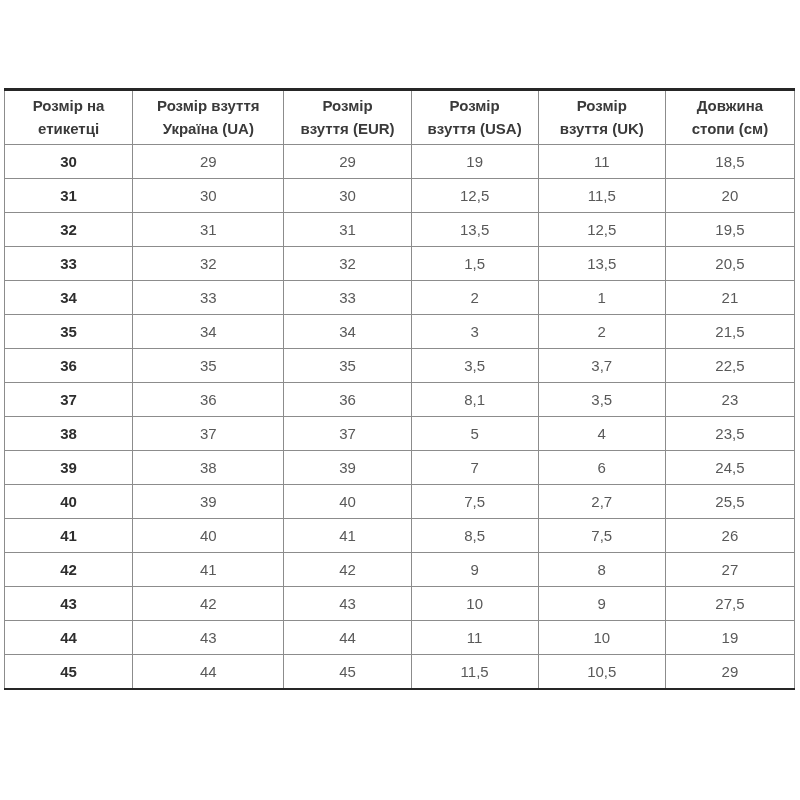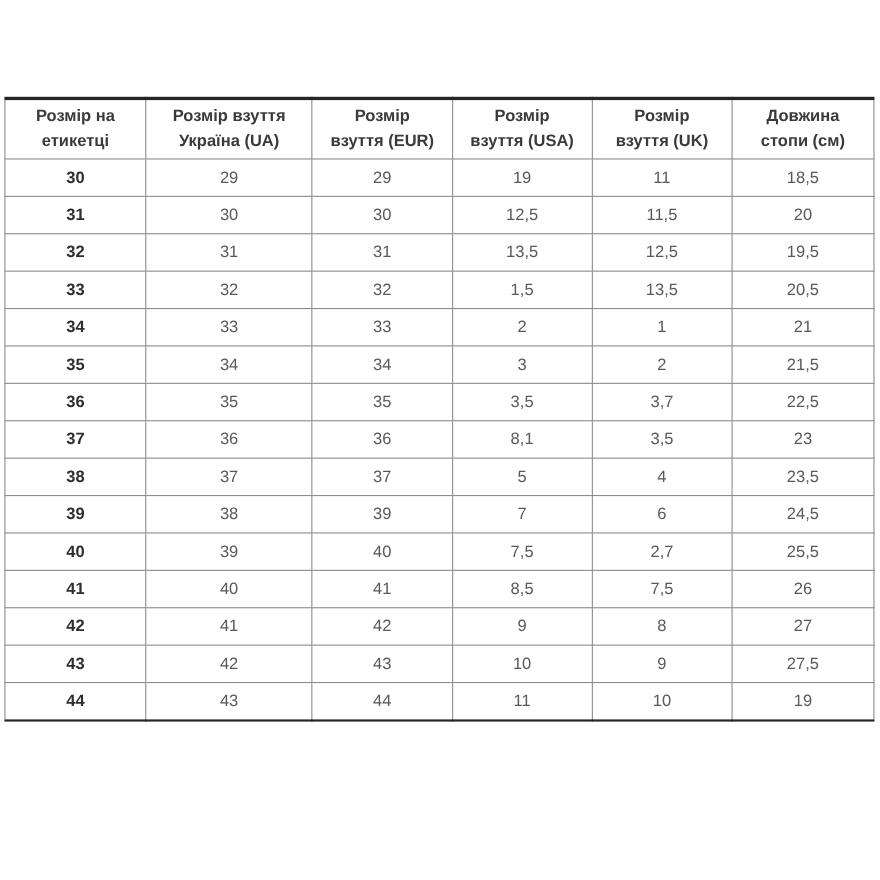--- a/index.html
+++ b/index.html
@@ -204,15 +204,23 @@
           <td>27,5</td>
         </tr>
         <tr>
           <td class="row-label">44</td>
           <td>43</td>
           <td>44</td>
           <td>11</td>
           <td>10</td>
           <td>19</td>
         </tr>
+        <tr>
+          <td class="row-label">45</td>
+          <td>44</td>
+          <td>45</td>
+          <td>11,5</td>
+          <td>10,5</td>
+          <td>29</td>
+        </tr>
       </tbody>
   </table>
 </div>
 
 </body></html>

